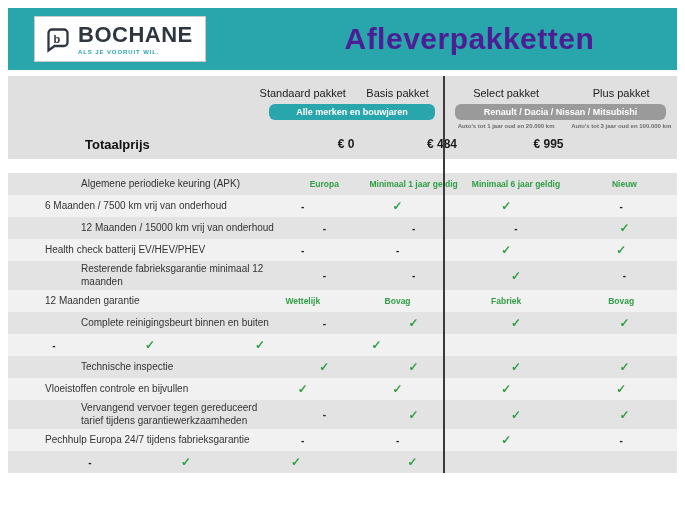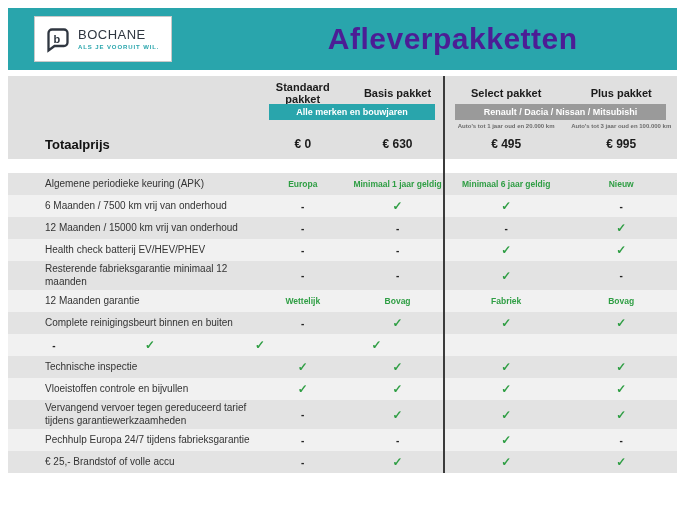--- a/index.html
+++ b/index.html
@@ -26,21 +26,21 @@
     border:1px solid #c9c9c9;
     margin-left:26px;
     height:46px;
     padding:4px 12px 4px 8px;
     display:flex;
     align-items:center;
     gap:7px;
     flex:0 0 auto;
   }
   .logo-text{display:flex;flex-direction:column;line-height:1.1;}
-  .logo-brand{font-size:13px;font-weight:normal;color:#2f3640;letter-spacing:.5px;}
+  .logo-brand{font-size:22px;font-weight:bold;color:#2f3640;letter-spacing:.5px;}
   .logo-tagline{font-size:6px;font-weight:bold;color:var(--teal);letter-spacing:.9px;margin-top:2px;}
   .page-title{
     flex:1;
     text-align:center;
     padding-left:56px;
     color:#4c1d95;
     font-size:30px;
     font-weight:bold;
     letter-spacing:.5px;
   }
@@ -54,43 +54,44 @@
   }
   .row{display:flex;align-items:center;}
   .c-lbl{width:252px;padding-left:37px;}
   .c1{width:92px;}
   .c2{width:100px;}
   .c3{width:120px;}
   .c4{width:113px;}
   .center{text-align:center;}
   .hdr{background:#e0e0e0;padding:6px 0 4px 0;}
   .row-pkg{height:18px;margin-top:2px;}
-  .pkg{font-size:11px;font-weight:bold;color:#1b1b1b;}
+  .pkg{font-size:11px;font-weight:normal;color:#1b1b1b;}
   .row-badge{height:16px;margin-top:2px;}
   .badge-span1{width:184px;padding:0 9px;}
   .badge-span2{width:233px;padding:0 11px;}
   .badge{
     color:#ffffff;
     font-size:9px;
     font-weight:bold;
     text-align:center;
     padding:3px 0;
     white-space:nowrap;
+    border-radius:6px;
   }
   .badge-teal{background:var(--teal);}
   .badge-gray{background:var(--badge-gray);}
   .row-sub{height:10px;margin-top:1px;}
   .sub{font-size:6px;font-weight:bold;color:#6b6b6b;white-space:nowrap;}
-  .row-total{height:22px;margin-top:2px;}
+  .row-total{height:22px;margin-top:2px;margin-left:40px;}
   .total-label{font-size:13px;font-weight:bold;color:#111111;}
   .price{font-size:12px;font-weight:bold;color:#1b1b1b;}
   .gap{height:14px;background:#ffffff;}
   
   .frow{display:flex;align-items:center;min-height:22px;padding:2px 0;}
-  .frow.odd{background:#e3e3e3;}
+  .frow.odd{background:#e3e3e3;padding-left:36px;}
   .frow.even{background:#f1f1f1;}
   .frow .label{font-size:10px;color:#333333;line-height:1.25;padding-right:6px;}
   .val{font-weight:bold;font-size:8.5px;white-space:nowrap;}
   .val.green{color:var(--green);}
   .val.check{font-size:12px;line-height:1;}
   .val.dash{color:#222222;font-size:10px;}
 </style>
 </head>
 <body>
 
@@ -135,22 +136,21 @@
       <div class="c-lbl"></div>
       <div class="c1 center sub"></div>
       <div class="c2 center sub"></div>
       <div class="c3 center sub">Auto's tot 1 jaar oud en 20.000 km</div>
       <div class="c4 center sub">Auto's tot 3 jaar oud en 100.000 km</div>
     </div>
 
     <div class="row row-total">
       <div class="c-lbl total-label">Totaalprijs</div>
       <div class="c1 center price">€ 0</div>
-      <div class="c2 center price">€ 630</div>
-      <div class="c3 center price">€ 495</div>
+      <div class="c2 center price">€ 484</div>
       <div class="c4 center price">€ 995</div>
     </div>
   </div>
 
   <div class="gap"></div>
 
   <div id="feature-rows">
       <div class="frow odd">
         <div class="c-lbl label">Algemene periodieke keuring (APK)</div>
         <div class="c1 center val green">Europa</div>
@@ -228,20 +228,19 @@
         <div class="c4 center val green check">✓</div>
       </div>
       <div class="frow even">
         <div class="c-lbl label">Pechhulp Europa 24/7 tijdens fabrieksgarantie</div>
         <div class="c1 center val dash">-</div>
         <div class="c2 center val dash">-</div>
         <div class="c3 center val green check">✓</div>
         <div class="c4 center val dash">-</div>
       </div>
       <div class="frow odd">
-        <div class="c-lbl label">€ 25,- Brandstof of volle accu</div>
         <div class="c1 center val dash">-</div>
         <div class="c2 center val green check">✓</div>
         <div class="c3 center val green check">✓</div>
         <div class="c4 center val green check">✓</div>
       </div>
     </div>
 </div>
 
 </body></html>

